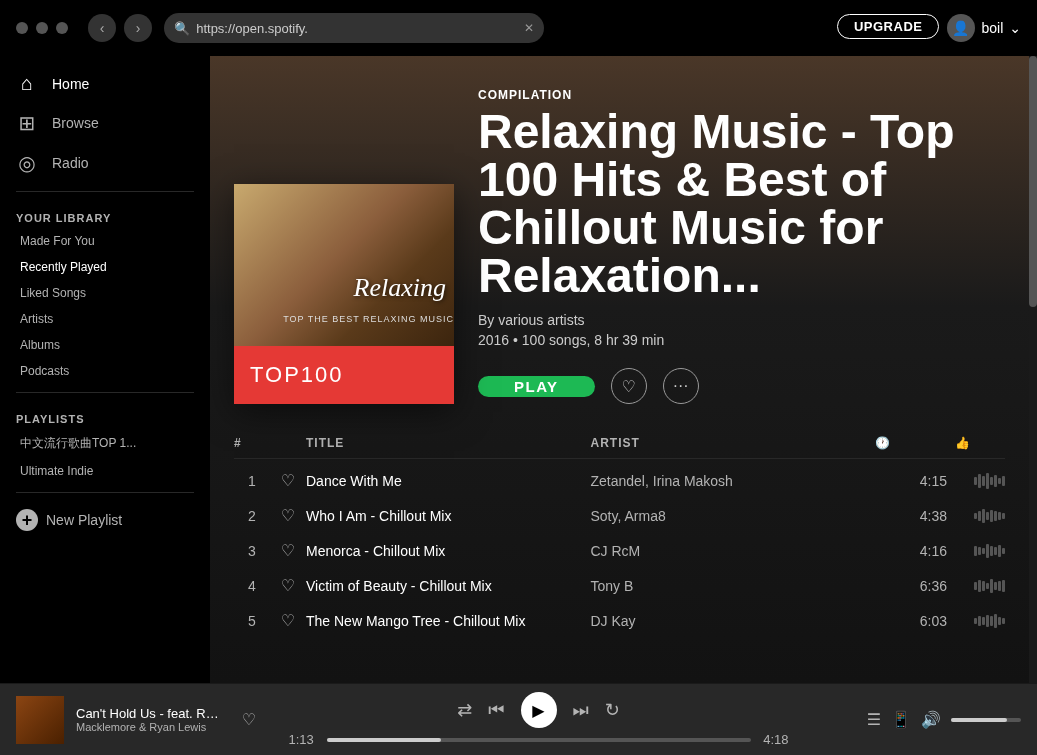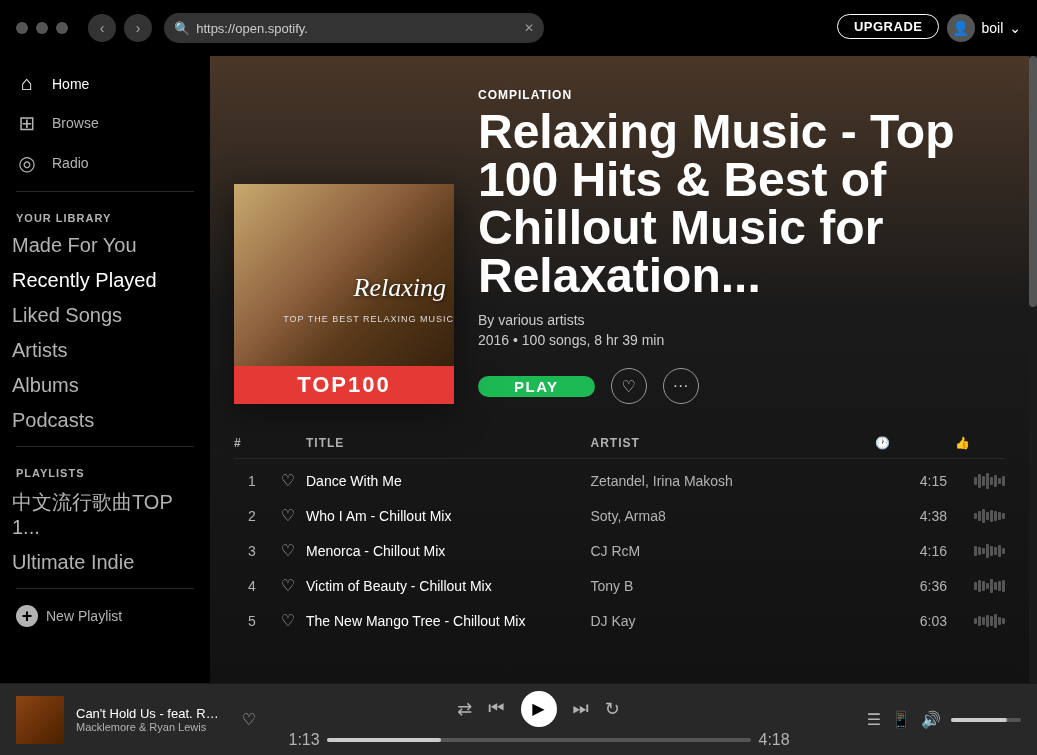--- a/index.html
+++ b/index.html
@@ -144,22 +144,22 @@
     .sidebar-heading {
       font-size: 11px;
       font-weight: 700;
       color: #b3b3b3;
       letter-spacing: 1px;
       padding: 12px 16px 4px;
       text-transform: uppercase;
     }
     .sidebar-link {
       display: block;
-      padding: 6px 12px;
-      font-size: 20px;
+      padding: 6px 20px;
+      font-size: 12px;
       color: #b3b3b3;
       cursor: pointer;
     }
     .sidebar-link.active { color: #fff; }
     .sidebar-divider {
       height: 1px;
       background: #282828;
       margin: 8px 16px;
     }
     .playlists-heading {
@@ -266,23 +266,22 @@
       margin-top: 2px;
     }
     .top100-badge {
       position: absolute;
       bottom: 0;
       left: 0;
       right: 0;
       background: #e53935;
       color: #fff;
       font-size: 22px;
-      font-weight: 700;
-      text-align: center;
-      padding: 6px;
+      font-weight: 400;
+      padding: 16px;
       letter-spacing: 2px;
     }
     .album-info {
       flex: 1;
     }
     .album-type {
       font-size: 12px;
       font-weight: 700;
       letter-spacing: 1px;
       color: #fff;
@@ -477,21 +476,21 @@
       justify-content: center;
     }
     .player-progress {
       display: flex;
       align-items: center;
       gap: 8px;
       width: 100%;
       max-width: 500px;
     }
     .progress-time {
-      font-size: 16px;
+      font-size: 13px;
       color: #b3b3b3;
       width: 30px;
     }
     .progress-time.right { text-align: right; }
     .progress-bar-wrap {
       flex: 1;
       height: 4px;
       background: #555;
       border-radius: 2px;
       position: relative;

